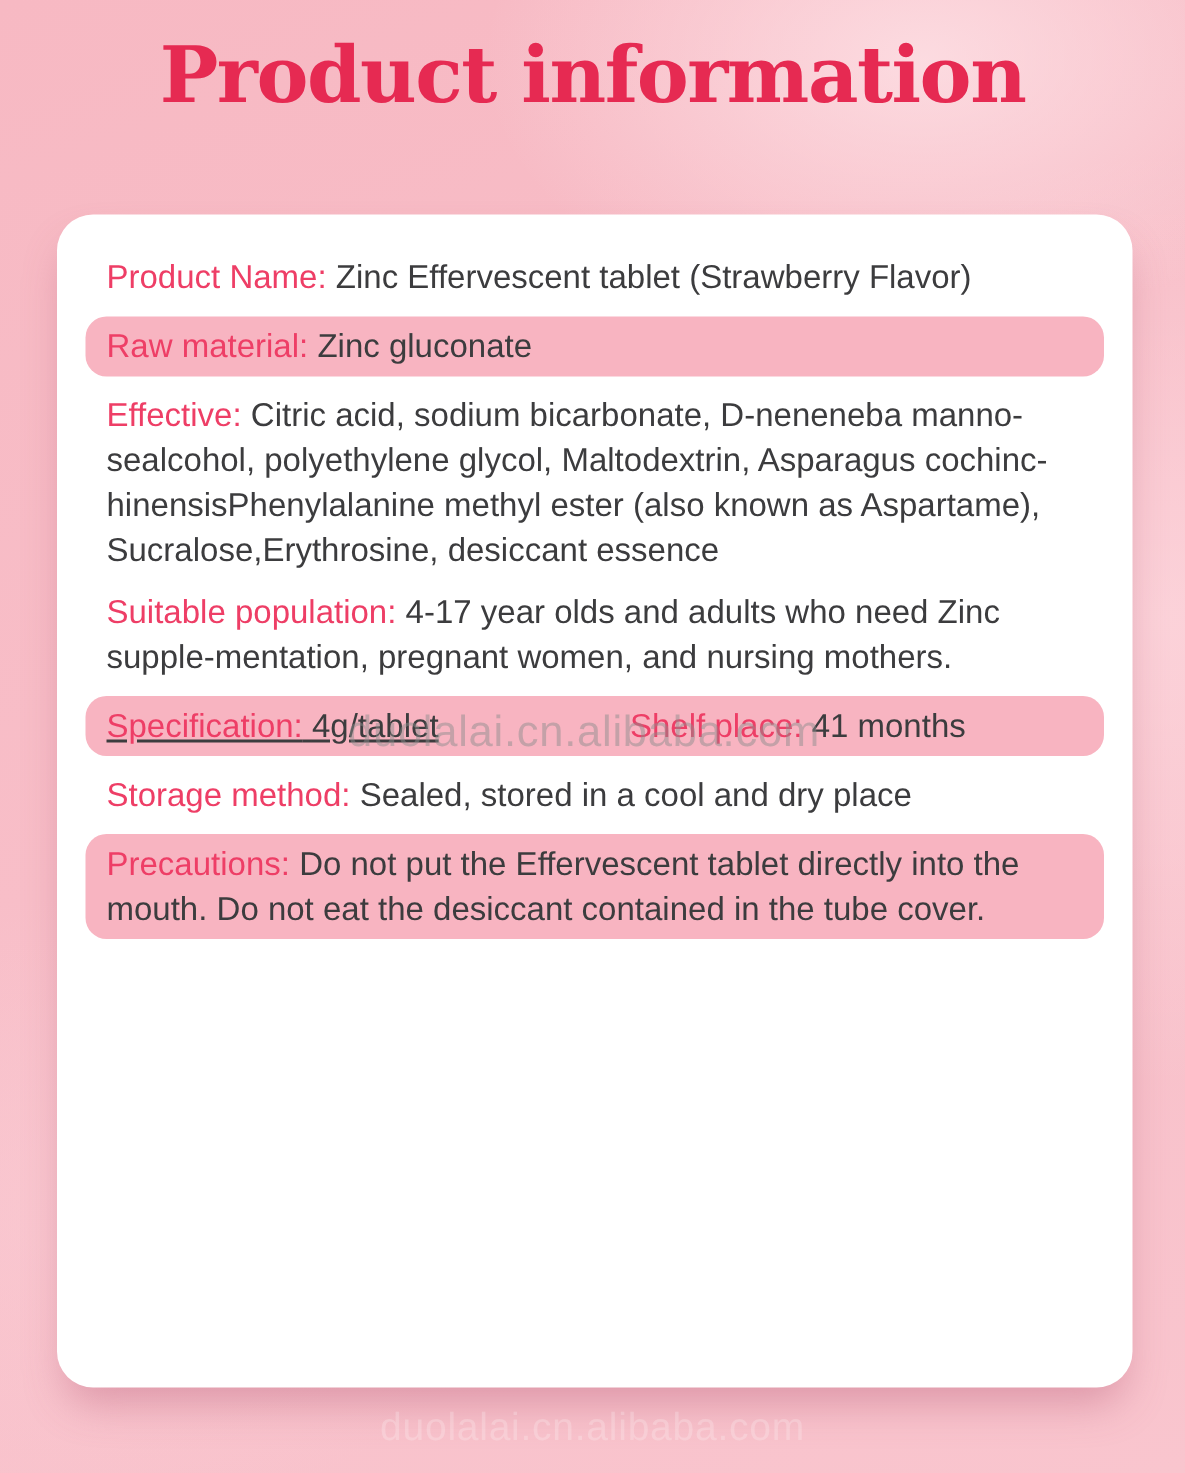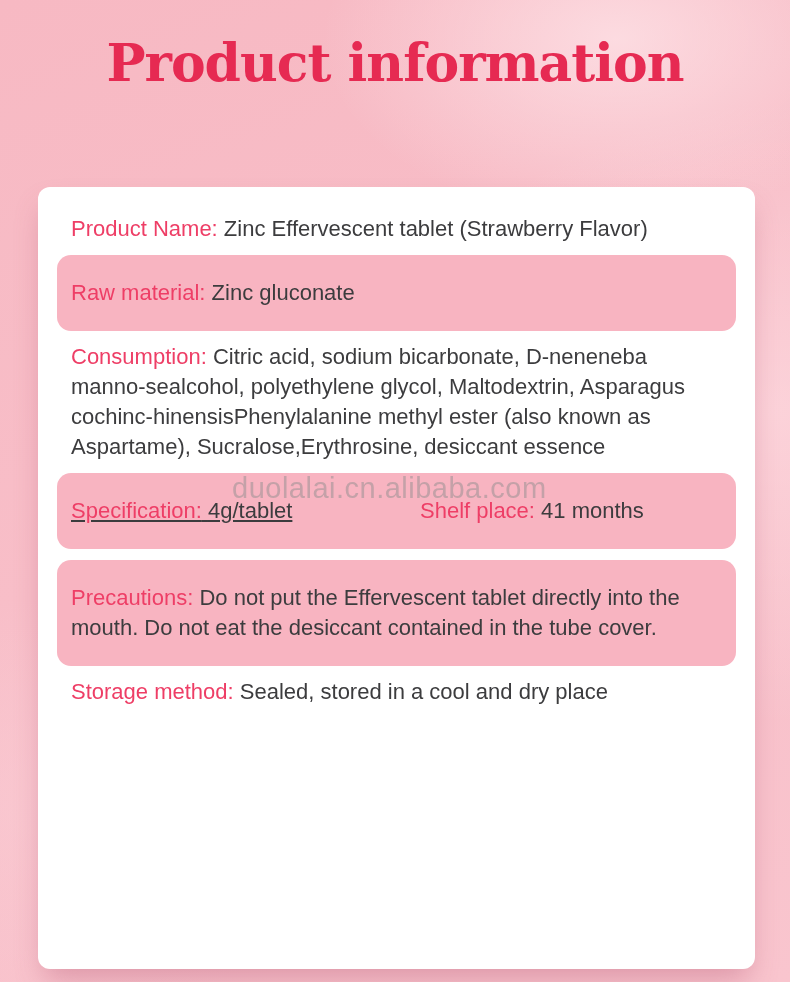--- a/index.html
+++ b/index.html
@@ -11,54 +11,53 @@
     margin: 0 auto;
     overflow: hidden;
     font-family: "Liberation Sans", "DejaVu Sans", sans-serif;
     background:
       radial-gradient(ellipse 420px 260px at 78% 4%, rgba(255,236,239,0.65), rgba(255,236,239,0) 70%),
       radial-gradient(ellipse 520px 430px at 98% 42%, rgba(255,226,231,0.55), rgba(255,226,231,0) 72%),
       radial-gradient(ellipse 420px 300px at 8% 82%, rgba(250,205,213,0.55), rgba(250,205,213,0) 70%),
       linear-gradient(160deg, #f7b9c3 0%, #f8bec8 48%, #f9c5ce 100%);
   }
   .title {
-    padding-top: 34px;
+    padding-top: 22px;
     text-align: center;
     font-family: "DejaVu Serif", "Liberation Serif", serif;
     font-weight: 700;
     font-size: 52px;
     letter-spacing: -1px;
     line-height: 1.1;
     color: #e62a52;
   }
   .card {
     position: absolute;
     left: 38px;
     top: 143px;
     width: 717px;
     height: 782px;
     background: #ffffff;
-    border-radius: 12px;
+    border-radius: 24px;
     box-shadow: 0 16px 28px -6px rgba(186, 95, 122, 0.45);
     padding: 27px 19px 0 19px;
     display: flex;
     flex-direction: column;
     gap: 11px;
-    margin-top: 44px;
   }
   .row {
     font-size: 22px;
     line-height: 30px;
     color: #3c3c3e;
     padding: 0 14px;
   }
   .row.band {
     background: #f8b4c1;
     border-radius: 14px;
-    padding: 23px 14px;
+    padding: 5px 14px;
   }
   .row .label { color: #ee3e66; }
   .row .value { color: #3c3c3e; }
   .spec-band { position: relative; }
   .pair-left { display: inline-block; min-width: 349px; text-decoration: underline; }
   .watermark-mid {
     position: absolute;
     left: 232px;
     top: 472px;
     font-size: 29px;
@@ -93,42 +92,46 @@
       <span class="label">Product Name:</span>
       <span class="value">Zinc Effervescent tablet (Strawberry Flavor)</span>
     </div>
 
     <div class="row band">
       <span class="label">Raw material:</span>
       <span class="value">Zinc gluconate</span>
     </div>
 
     <div class="row">
-      <span class="label">Consumption:</span>
+      <span class="label">Effective:</span>
       <span class="value">Citric acid, sodium bicarbonate, D-neneneba manno-sealcohol, polyethylene glycol, Maltodextrin, Asparagus cochinc-hinensisPhenylalanine methyl ester (also known as Aspartame), Sucralose,Erythrosine, desiccant essence</span>
     </div>
 
 
+    <div class="row">
+      <span class="label">Suitable population:</span>
+      <span class="value">4-17 year olds and adults who need Zinc supple-mentation, pregnant women, and nursing mothers.</span>
+    </div>
 
 
 
     <div class="row band spec-band">
       <span class="pair-left"><span class="label">Specification:</span>
         <span class="value">4g/tablet</span></span><span><span class="label">Shelf place:</span>
         <span class="value">41 months</span></span>
     </div>
 
+    <div class="row">
+      <span class="label">Storage method:</span>
+      <span class="value">Sealed, stored in a cool and dry place</span>
+    </div>
+
     <div class="row band">
       <span class="label">Precautions:</span>
       <span class="value">Do not put the Effervescent tablet directly into the mouth. Do not eat the desiccant contained in the tube cover.</span>
-    </div>
-
-    <div class="row">
-      <span class="label">Storage method:</span>
-      <span class="value">Sealed, stored in a cool and dry place</span>
     </div>
 
   </div>
 
   <div class="watermark-mid">duolalai.cn.alibaba.com</div>
   <div class="watermark-bottom">duolalai.cn.alibaba.com</div>
 
 </div>
 
 </body></html>

